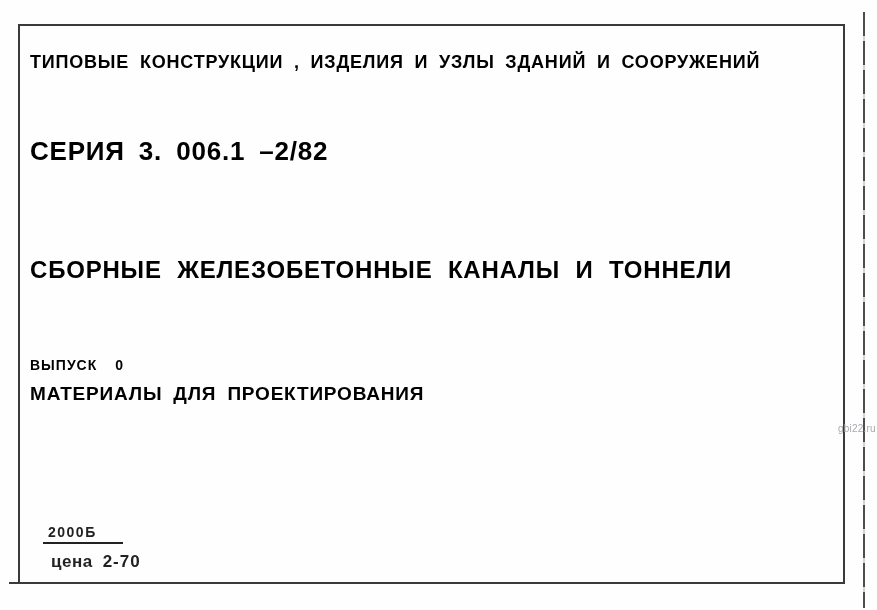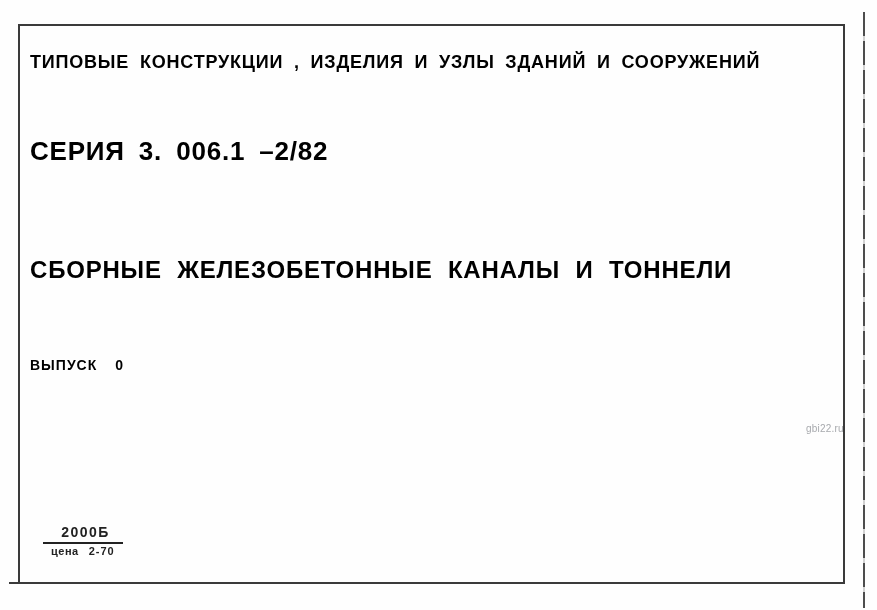--- a/index.html
+++ b/index.html
@@ -115,36 +115,35 @@
     color: #222222;
   }
   .stamp-code-row {
     display: inline-block;
     min-width: 80px;
     padding: 0 0 3px 5px;
     border-bottom: 2px solid #222222;
     font-size: 14px;
     letter-spacing: 1.5px;
     box-sizing: border-box;
-    text-align: center;
   }
   .stamp-price-row {
-    margin-top: 2px;
+    margin-top: 9px;
     padding-left: 8px;
-    font-size: 11px;
+    font-size: 17px;
     letter-spacing: 0.5px;
   }
   .stamp-price-row .price-value {
     margin-left: 10px;
     letter-spacing: 1px;
   }
   
   .watermark {
     position: absolute;
-    left: 806px;
+    left: 838px;
     top: 423px;
     font-size: 10px;
     font-weight: normal;
     color: #a7a9ad;
     letter-spacing: 0.2px;
     white-space: nowrap;
   }
 </style>
 </head>
 <body>
@@ -159,20 +158,21 @@
 
   <div class="centered series-line">СЕРИЯ 3. 006.1 –2/82</div>
 
   <div class="centered title-line1">СБОРНЫЕ ЖЕЛЕЗОБЕТОННЫЕ КАНАЛЫ И ТОННЕЛИ</div>
 
 
   <div class="centered issue-line">
     <span>ВЫПУСК</span><span class="gap"></span><span>0</span>
   </div>
 
+  <div class="centered subtitle-line">МАТЕРИАЛЫ ДЛЯ ПРОЕКТИРОВАНИЯ</div>
 
   <div class="stamp">
     <div class="stamp-code-row">2000Б</div>
     <div class="stamp-price-row">
       <span>цена</span><span class="price-value">2-70</span>
     </div>
   </div>
 
   <div class="watermark">gbi22.ru</div>
 

